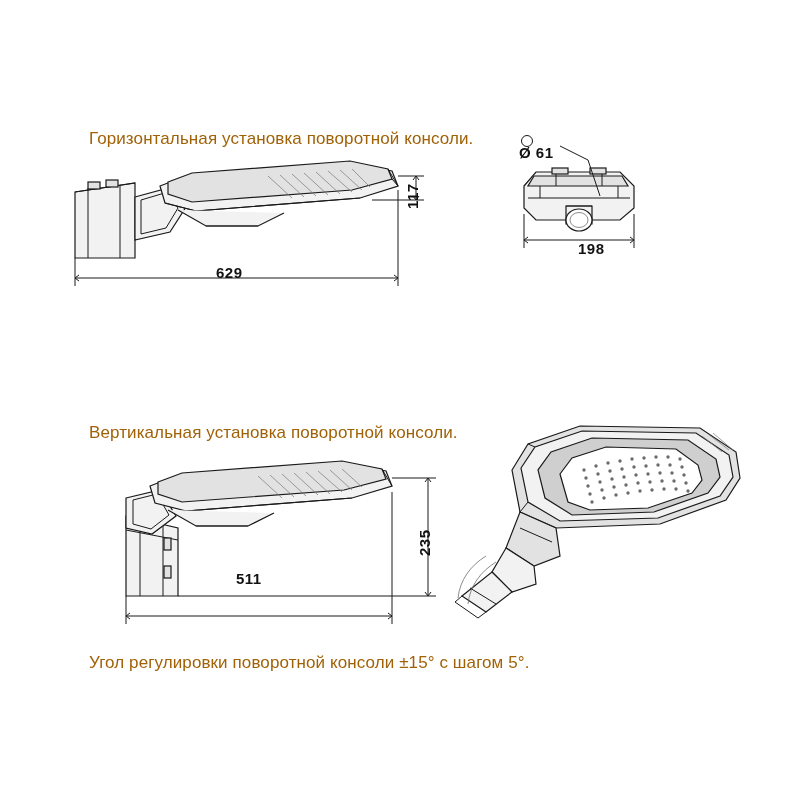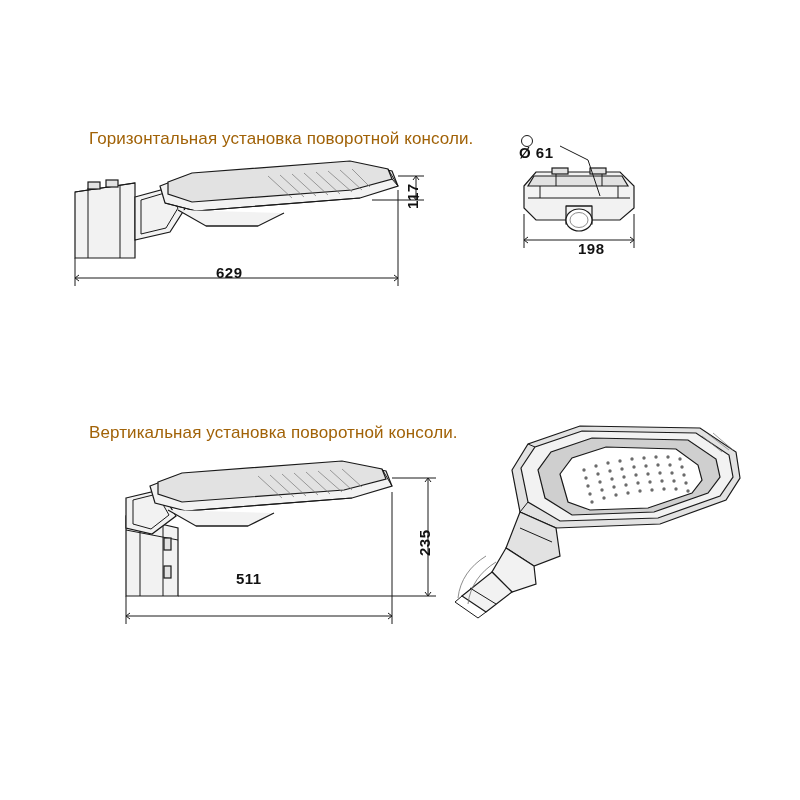--- a/index.html
+++ b/index.html
@@ -260,20 +260,21 @@
 
       <path class="light" d="M486,556 C470,566 460,580 458,598"></path>
       <path class="light" d="M496,562 C480,572 470,586 468,604"></path>
     </g>
   </svg>
 
   <div class="caption" style="left:89px; top:129px;">Горизонтальная установка поворотной консоли.</div>
 
   <div class="caption" style="left:89px; top:423px;">Вертикальная установка поворотной консоли.</div>
 
+  <div class="caption" style="left:89px; top:653px;">Угол регулировки поворотной консоли ±15° с шагом 5°.</div>
 
   <div class="dim-label" style="left:216px; top:264px;">629</div>
 
   <div class="dim-label vert" style="left:404px; top:209px;">117</div>
 
   <div class="dim-label" style="left:578px; top:240px;">198</div>
 
   <div class="dim-label" style="left:519px; top:144px;">Ø 61</div>
 
   <div class="dim-label vert" style="left:416px; top:556px;">235</div>

